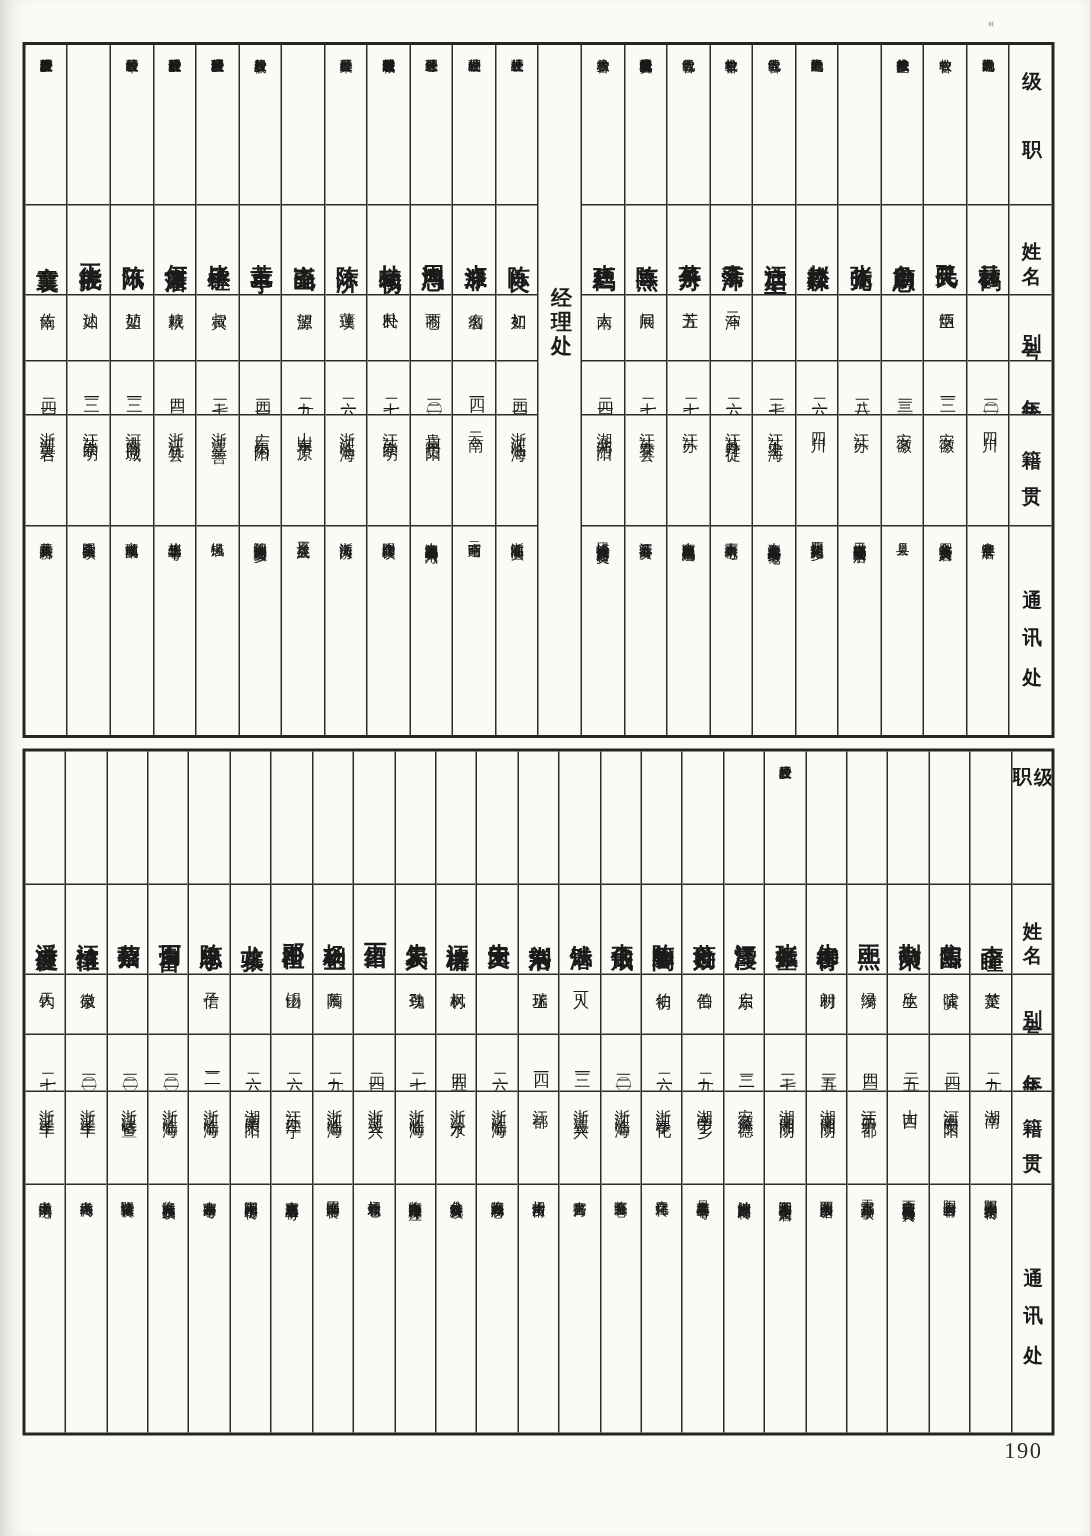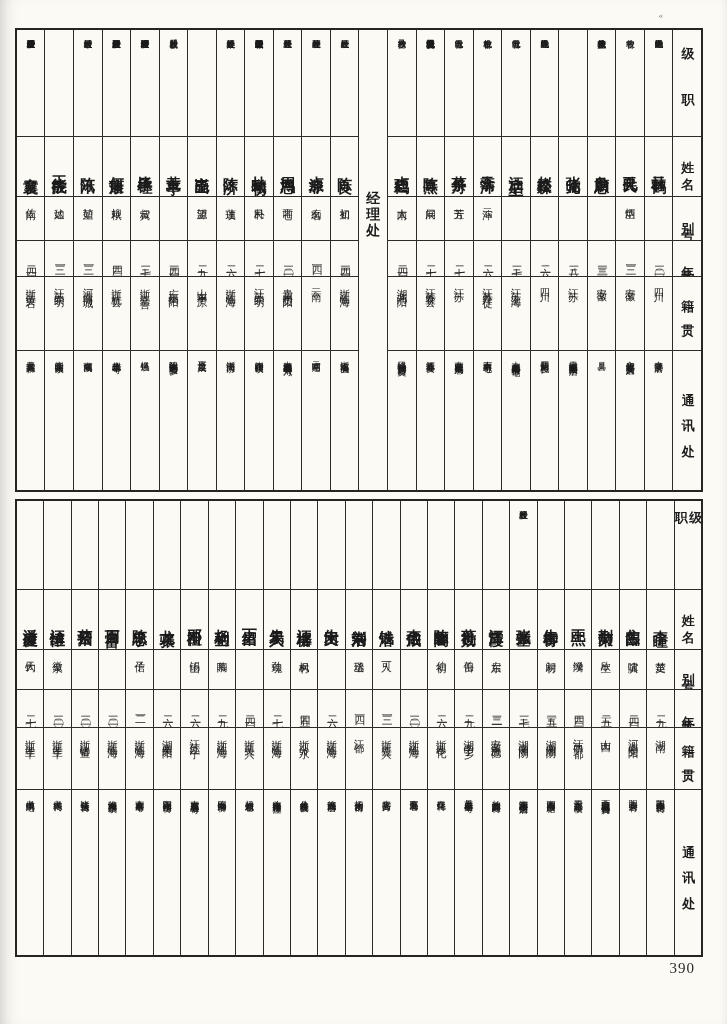--- a/index.html
+++ b/index.html
@@ -1037,14 +1037,14 @@
         </div>
         <div class="cell c-native">
           <span class="vt">浙江孝丰</span>
         </div>
         <div class="cell c-addr">
           <span class="vt">孝丰城内洪宅</span>
         </div>
       </div>
     </div>
 
-  <div class="page-number">390</div>
+  <div class="page-number">190</div>
 </div>
 
 </body></html>

